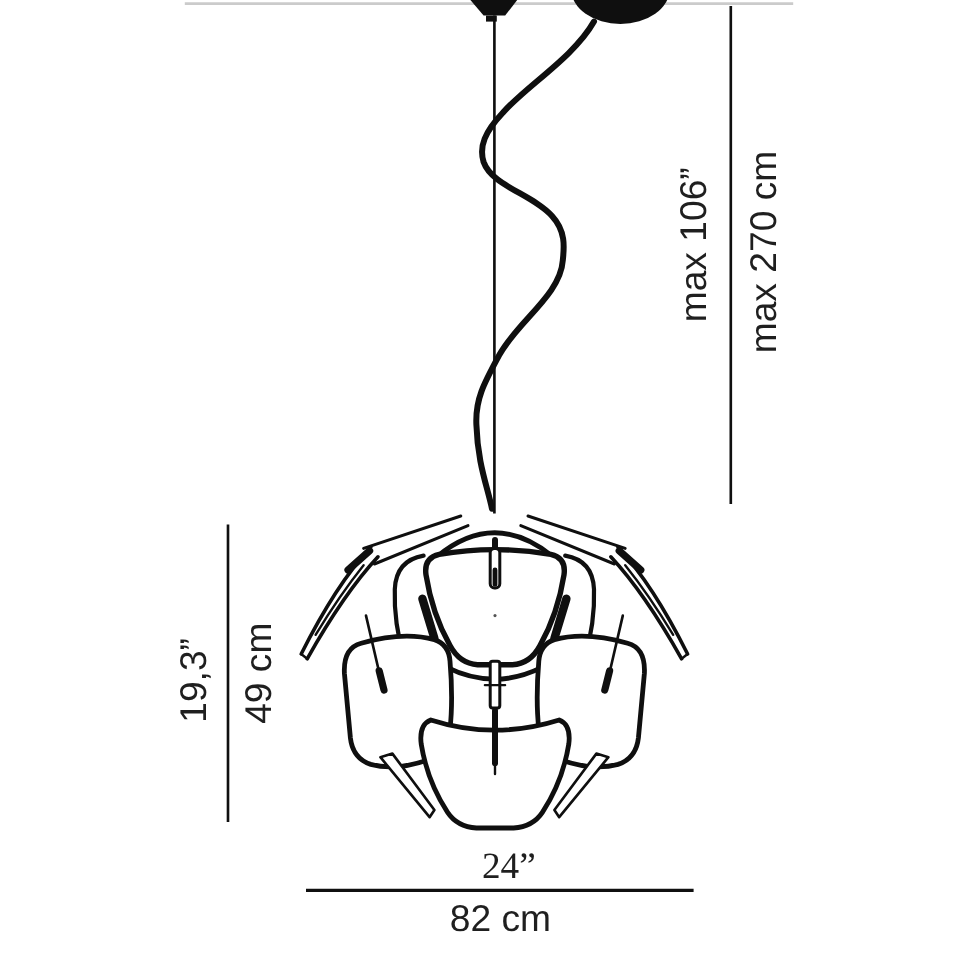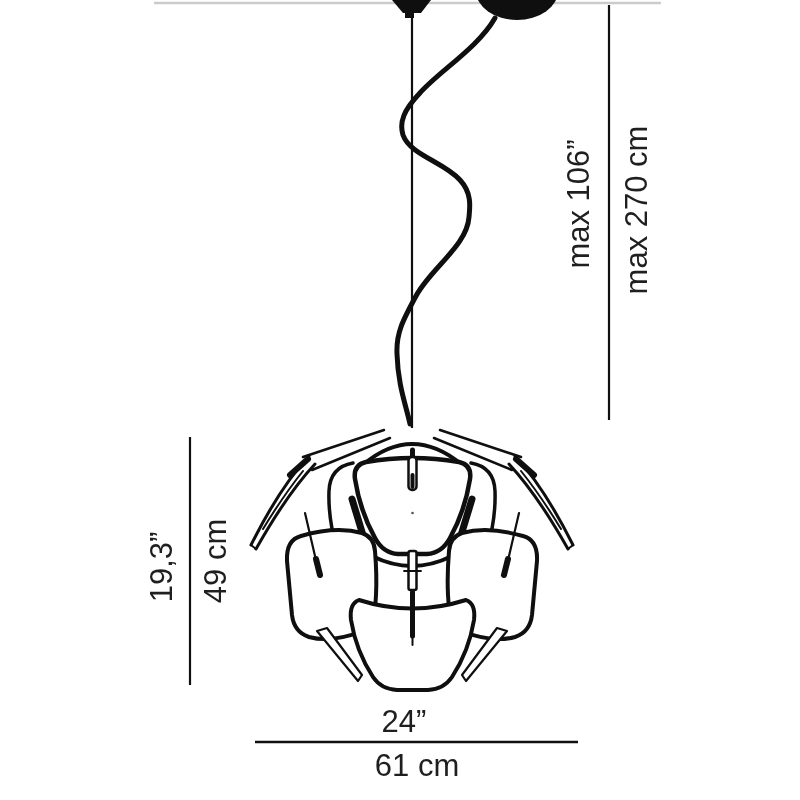--- a/index.html
+++ b/index.html
@@ -131,17 +131,17 @@
   </svg>
 
   <div class="lbl rot" style="left:578px; top:204px;">max 106”</div>
 
   <div class="lbl rot" style="left:636px; top:210px;">max 270 cm</div>
 
   <div class="lbl rot" style="left:161px; top:567px;">19,3”</div>
 
   <div class="lbl rot" style="left:215px; top:561px;">49 cm</div>
 
-  <div class="lbl" style="left:404px; top:721px;">24”</div>
+  <div class="lbl" style="left:424px; top:721px;font-family:Liberation Serif, serif;">24”</div>
 
-  <div class="lbl" style="left:417px; top:765px;">61 cm</div>
+  <div class="lbl" style="left:417px; top:765px;">82 cm</div>
 
 </div>
 
 </body></html>

